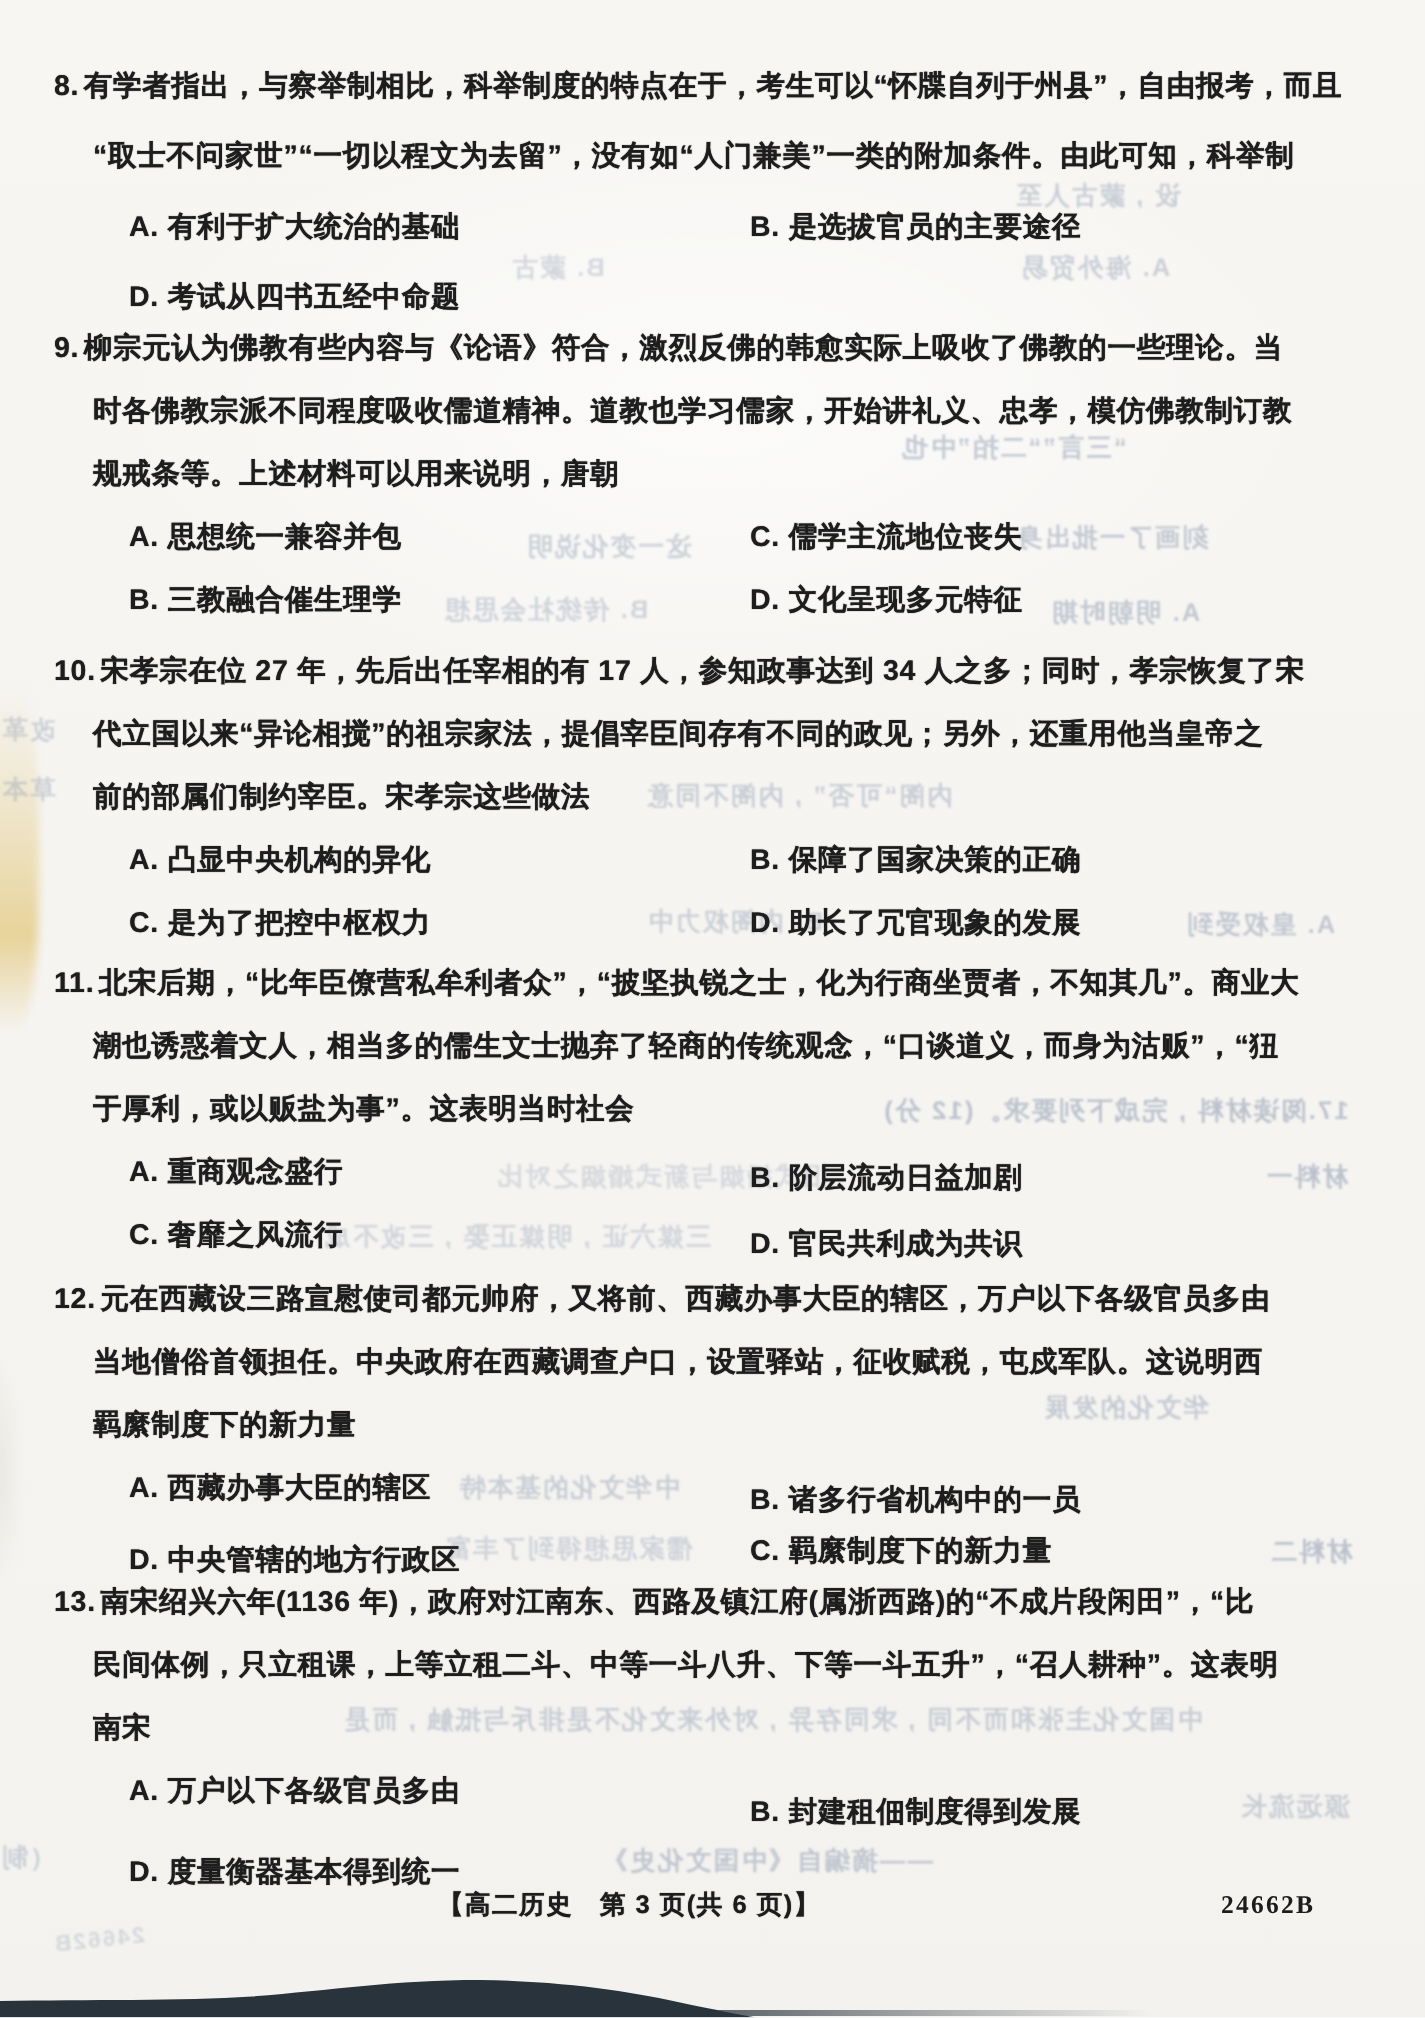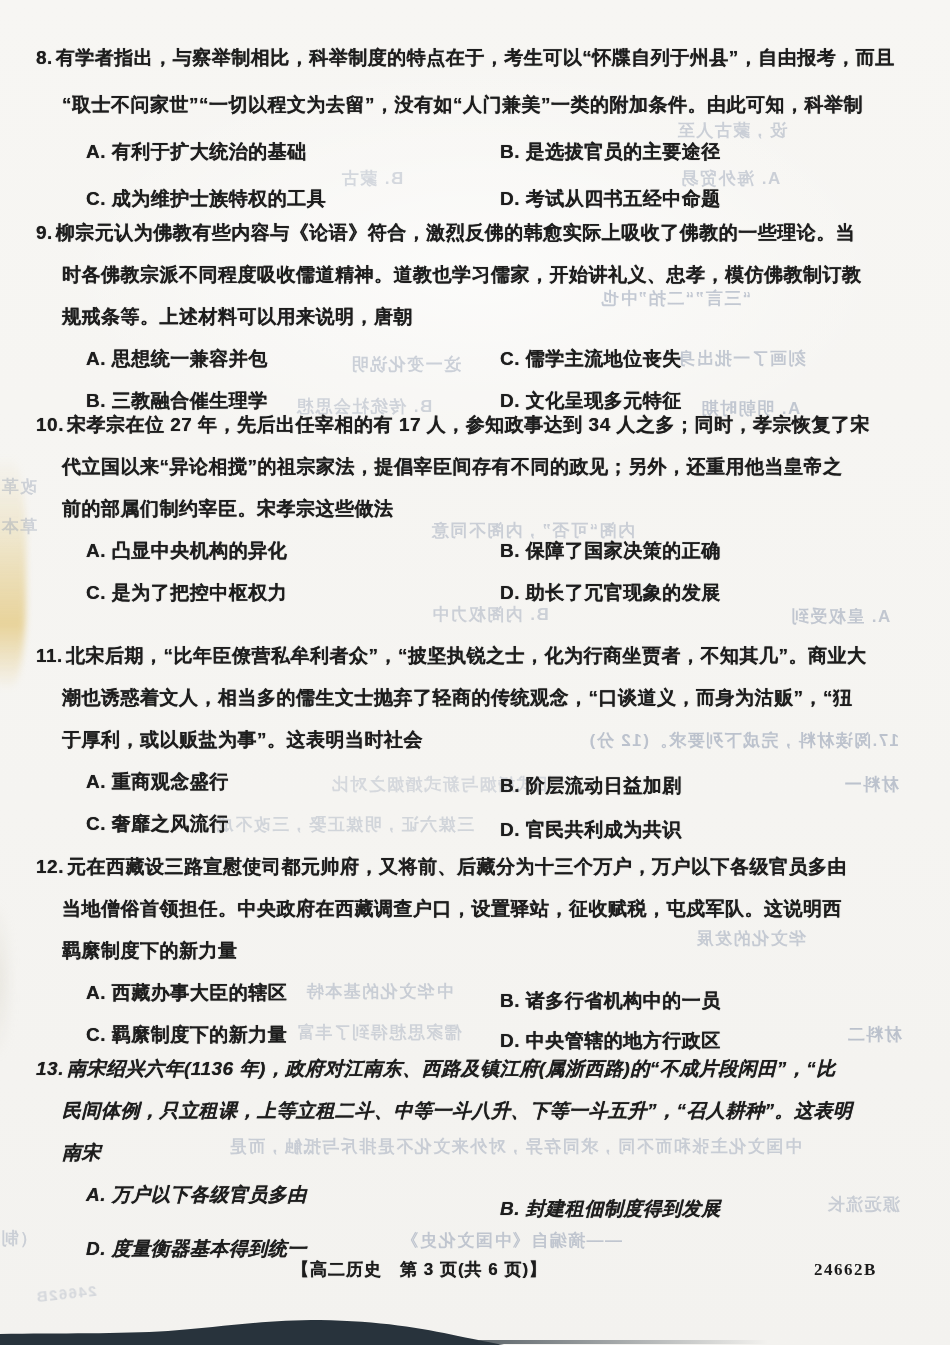--- a/index.html
+++ b/index.html
@@ -14,22 +14,22 @@
   .page{position:absolute;inset:0;}
   
   .q{position:absolute;left:36px;width:884px;font-size:19px;font-weight:700;
      letter-spacing:.5px;color:#1d1d1d;text-shadow:0 0 .7px rgba(25,25,25,.85);}
   .line{height:42px;line-height:42px;white-space:nowrap;}
   .line.cont{padding-left:26px;}
   .qnum{margin-right:3px;}
   .opts{display:grid;grid-template-columns:414px 1fr;padding-left:50px;}
   .opt{height:42px;line-height:42px;white-space:nowrap;}
   #q8 .line,#q8 .opt{height:47px;line-height:47px;}
-  #q8{top:34px;} #q9{top:212px;} #q10{top:404px;}
-  #q11{top:635px;} #q12{top:846px;} #q13{top:1048px;font-style:italic;}
+  #q8{top:34px;} #q9{top:212px;} #q10{top:427px;}
+  #q11{top:635px;} #q12{top:846px;} #q13{top:1048px;}
   .sh4{transform:translateY(4px);} .sh6{transform:translateY(6px);}
   .sh8{transform:translateY(8px);} .sh12{transform:translateY(12px);}
   .sh14{transform:translateY(14px);}
   
   .footer-label{position:absolute;left:292px;top:1258px;font-size:17px;font-weight:700;
      letter-spacing:1px;text-shadow:0 0 .7px rgba(25,25,25,.85);}
   .footer-code{position:absolute;left:814px;top:1260px;font-size:17px;font-weight:700;
      font-family:"Liberation Serif", serif;letter-spacing:1.5px;}
   
   .bt{position:absolute;transform:scaleX(-1);transform-origin:center;
@@ -95,21 +95,20 @@
   <span class="bt" id="bt23">——摘编自《中国文化史》</span>
   <span class="bt" id="bt24">（制</span>
   <span class="bt" id="bt25">24662B</span>
 
   <section class="q" id="q8">
     <div class="line"><span class="qnum">8.</span><span>有学者指出，与察举制相比，科举制度的特点在于，考生可以“怀牒自列于州县”，自由报考，而且</span></div>
     <div class="line cont">“取士不问家世”“一切以程文为去留”，没有如“人门兼美”一类的附加条件。由此可知，科举制</div>
     <div class="opts">
       <div class="opt">A. 有利于扩大统治的基础</div>
       <div class="opt">B. 是选拔官员的主要途径</div>
-      <div class="opt">C. 成为维护士族特权的工具</div>
       <div class="opt">D. 考试从四书五经中命题</div>
     </div>
   </section>
 
   <section class="q" id="q9">
     <div class="line"><span class="qnum">9.</span><span>柳宗元认为佛教有些内容与《论语》符合，激烈反佛的韩愈实际上吸收了佛教的一些理论。当</span></div>
     <div class="line cont">时各佛教宗派不同程度吸收儒道精神。道教也学习儒家，开始讲礼义、忠孝，模仿佛教制订教</div>
     <div class="line cont">规戒条等。上述材料可以用来说明，唐朝</div>
     <div class="opts">
       <div class="opt">A. 思想统一兼容并包</div>
@@ -137,28 +136,28 @@
     <div class="line cont">于厚利，或以贩盐为事”。这表明当时社会</div>
     <div class="opts">
       <div class="opt">A. 重商观念盛行</div>
       <div class="opt sh4">B. 阶层流动日益加剧</div>
       <div class="opt">C. 奢靡之风流行</div>
       <div class="opt sh6">D. 官民共利成为共识</div>
     </div>
   </section>
 
   <section class="q" id="q12">
-    <div class="line"><span class="qnum">12.</span><span>元在西藏设三路宣慰使司都元帅府，又将前、后藏分为十三个万户，万户以下各级官员多由</span></div>
+    <div class="line"><span class="qnum">12.</span><span>元在西藏设三路宣慰使司都元帅府，又将前、西藏办事大臣的辖区，万户以下各级官员多由</span></div>
     <div class="line cont">当地僧俗首领担任。中央政府在西藏调查户口，设置驿站，征收赋税，屯戍军队。这说明西</div>
     <div class="line cont">羁縻制度下的新力量</div>
     <div class="opts">
       <div class="opt">A. 西藏办事大臣的辖区</div>
       <div class="opt sh8">B. 诸多行省机构中的一员</div>
+      <div class="opt sh6">D. 中央管辖的地方行政区</div>
       <div class="opt">C. 羁縻制度下的新力量</div>
-      <div class="opt sh6">D. 中央管辖的地方行政区</div>
     </div>
   </section>
 
   <section class="q" id="q13">
     <div class="line"><span class="qnum">13.</span><span>南宋绍兴六年(1136 年)，政府对江南东、西路及镇江府(属浙西路)的“不成片段闲田”，“比</span></div>
     <div class="line cont">民间体例，只立租课，上等立租二斗、中等一斗八升、下等一斗五升”，“召人耕种”。这表明</div>
     <div class="line cont">南宋</div>
     <div class="opts">
       <div class="opt">A. 万户以下各级官员多由</div>
       <div class="opt sh14">B. 封建租佃制度得到发展</div>

